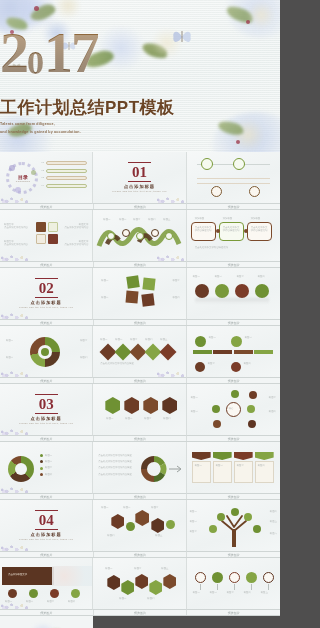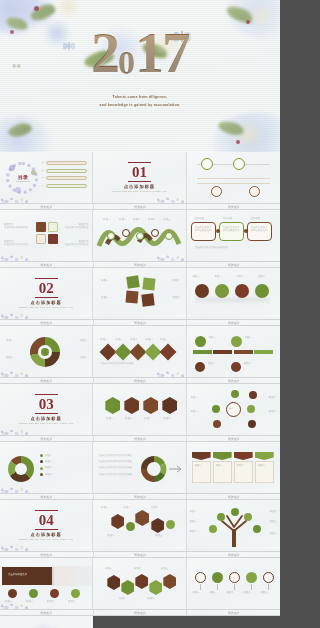--- a/index.html
+++ b/index.html
@@ -24,21 +24,21 @@
     background:
       repeating-linear-gradient(0deg, rgba(255,255,255,.5) 0 1px, rgba(0,0,0,.012) 1px 2px),
       linear-gradient(170deg,#f2f5f4 0%,#eaf0ef 50%,#eef2f1 100%);
   }
   
   .blob { position:absolute; border-radius:50%; filter:blur(2.2px); opacity:.78; }
   .leafy { position:absolute; border-radius:60% 40% 55% 45%/50% 55% 45% 50%; filter:blur(1.4px); opacity:.72;}
   .butterfly{ position:absolute; opacity:.8; }
 
   .cover-title-wrap{
-    position:absolute; left:0; right:0; top:24px; text-align:center; z-index:6;
+    position:absolute; left:0; right:0; top:24px; text-align:left; z-index:6;
   }
   .year {
     font-family:"Liberation Serif", serif;
     font-size:58px; line-height:58px; font-weight:700;
     letter-spacing:-2px;
     color:#7a5a35;
     background:linear-gradient(180deg,#9c7344 0%,#6d4f2e 55%,#5a4026 100%);
     -webkit-background-clip:text; background-clip:text;
     -webkit-text-fill-color:transparent;
     text-shadow:0 1px 0 rgba(255,255,255,.35);
@@ -169,20 +169,21 @@
       <path d="M10 9 C14 1,20 3,18.5 9 C20 15,14 16,10 9 Z" fill="#c0cde9" opacity=".9"></path>
       <rect x="9.5" y="3" width="1" height="11" fill="#5d4e3c" opacity=".75"></rect>
     </svg>
     <svg class="butterfly" style="left:12px;top:62px;" width="9" height="8" viewBox="0 0 9 8">
       <path d="M4.5 4 C2.5 .6,0 1.5,.8 4 C0 6.5,2.5 7,4.5 4 Z" fill="#b5b0a0" opacity=".7"></path>
       <path d="M4.5 4 C6.5 .6,9 1.5,8.2 4 C9 6.5,6.5 7,4.5 4 Z" fill="#b5b0a0" opacity=".7"></path>
     </svg>
 
     <div class="cover-title-wrap">
       <div class="year"><span>2</span><span class="zero">0</span><span>1</span><span>7</span></div>
+      <div class="cover-main">工作计划总结PPT模板</div>
       <div class="cover-sub">Talents come from diligence,</div>
       <div class="cover-sub">and knowledge is gained by accumulation.</div>
     </div>
   </div>
 
   <div class="grid-area">
 
     <div class="row">
 
       <div class="cell">

